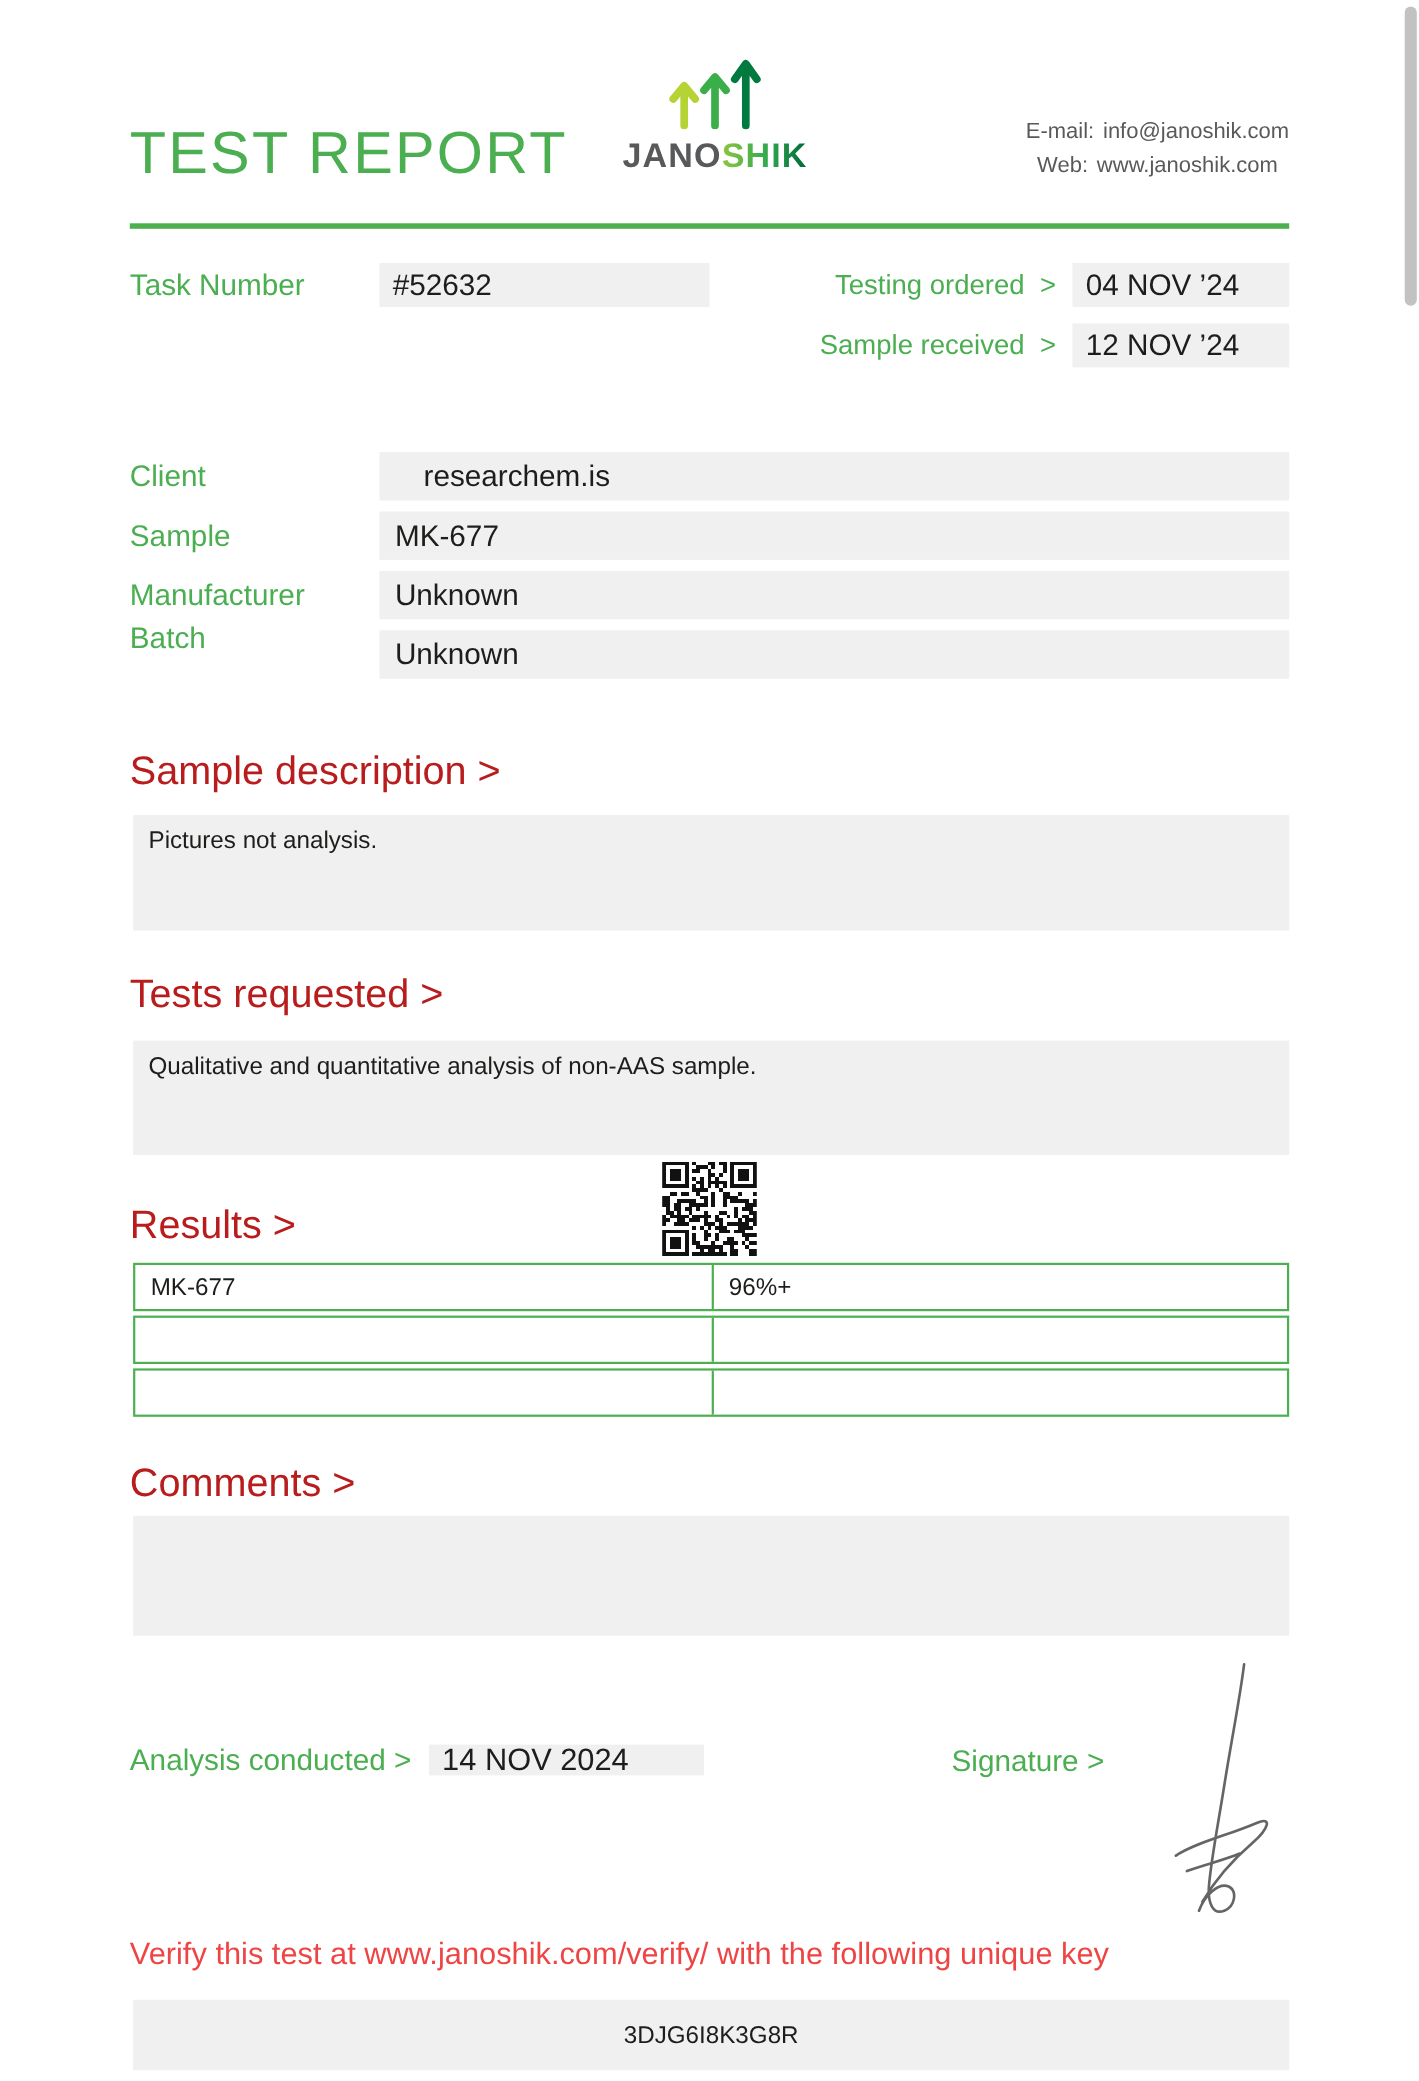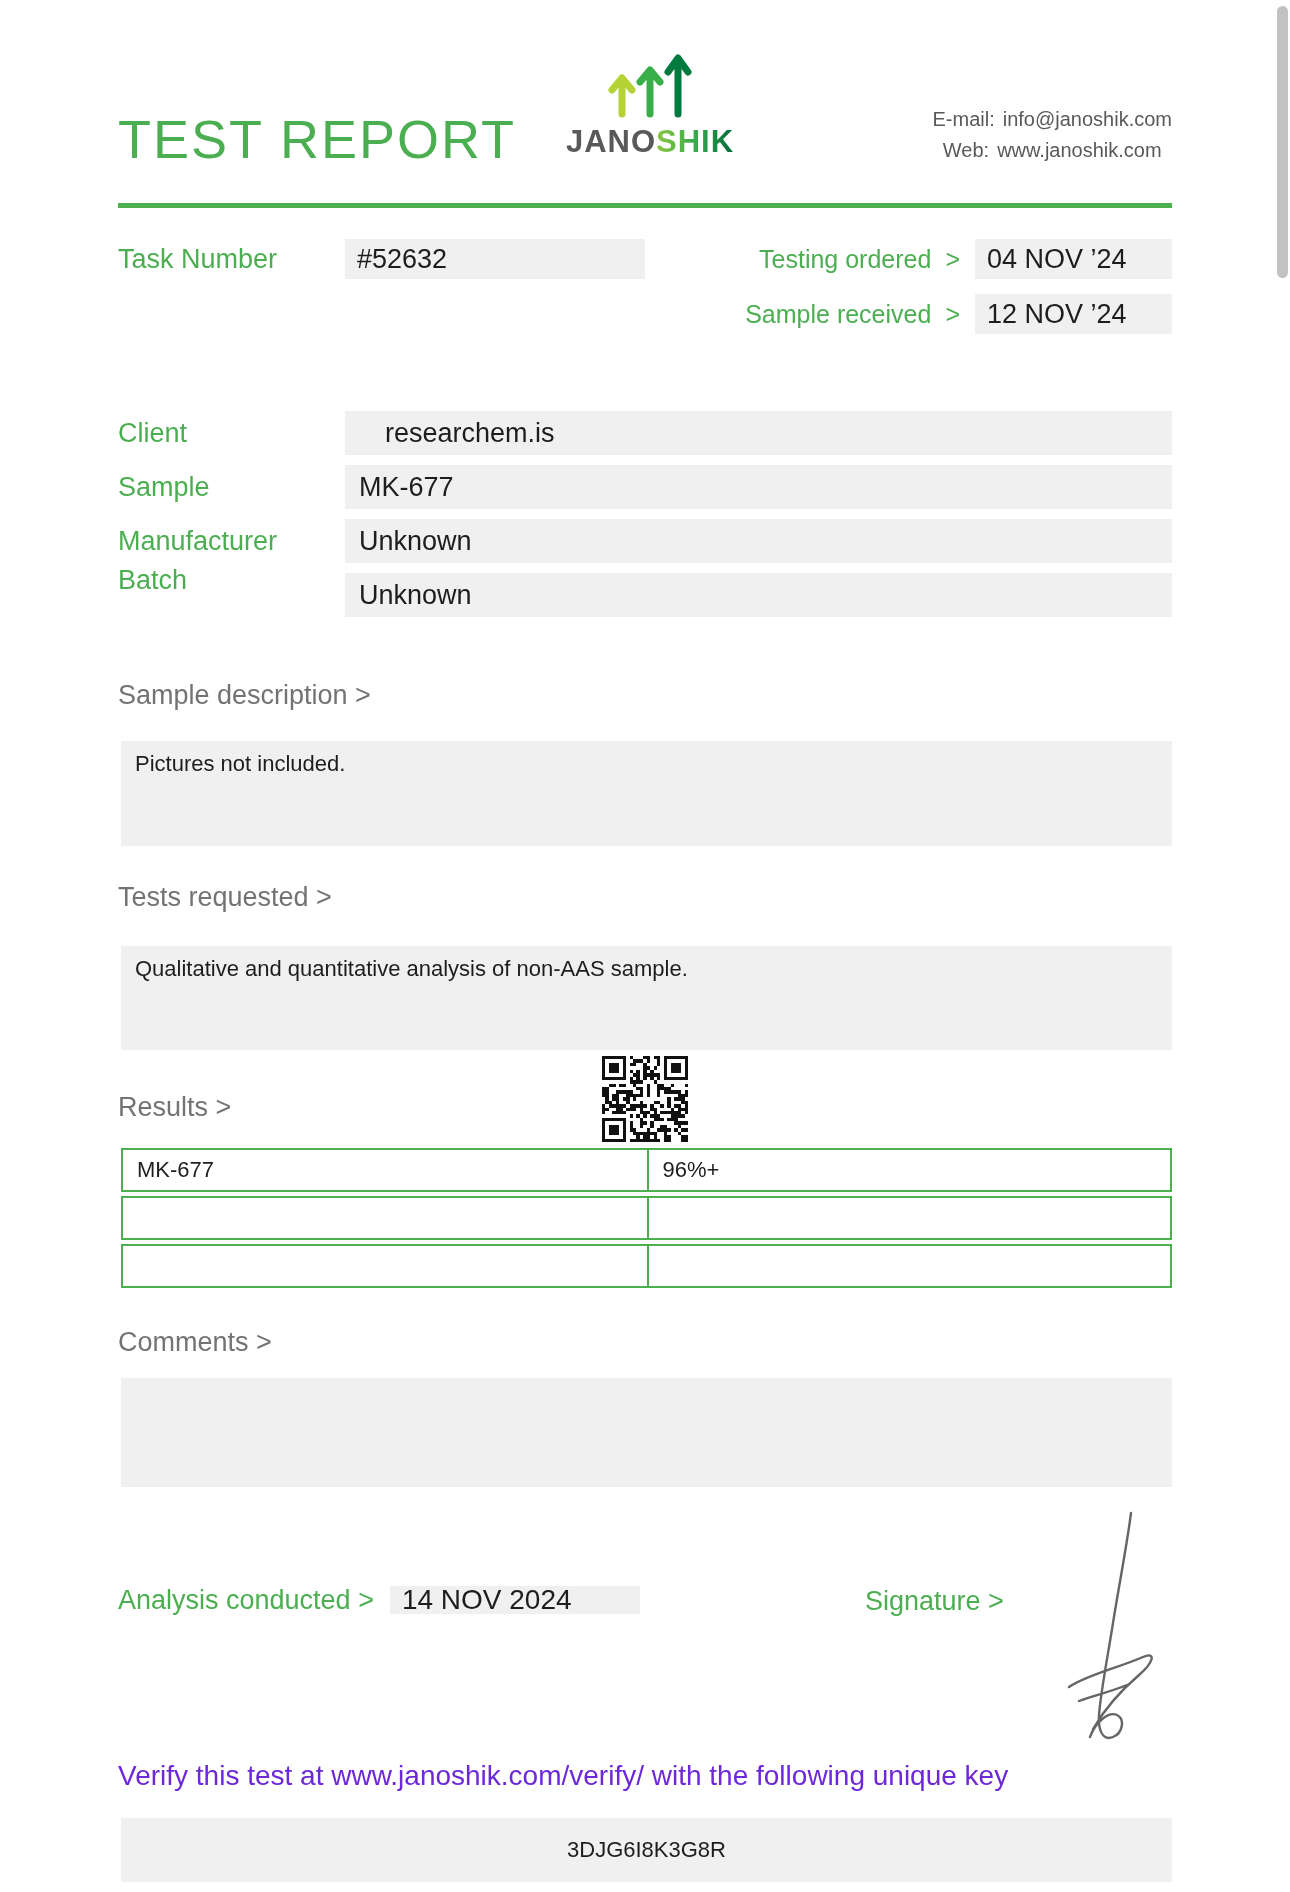--- a/index.html
+++ b/index.html
@@ -31,35 +31,35 @@
   .val{font-size:27px;color:#1d1d1b;white-space:nowrap;}
   
   .task-row{position:absolute;left:118px;top:239px;height:40px;display:flex;align-items:center;}
   .task-box{position:absolute;left:345px;top:239px;width:300px;height:40px;display:flex;align-items:center;padding-left:12px;box-sizing:border-box;}
   .date-label{position:absolute;right:330px;width:400px;height:40px;display:flex;align-items:center;justify-content:flex-end;gap:14px;}
   .date-box{position:absolute;left:975px;width:197px;height:40px;display:flex;align-items:center;padding-left:12px;box-sizing:border-box;}
   
   .info-label{position:absolute;left:118px;height:44px;display:flex;align-items:center;}
   .info-box{position:absolute;left:345px;width:827px;height:44px;display:flex;align-items:center;padding-left:14px;box-sizing:border-box;}
   
-  .sec-head{position:absolute;left:118px;font-size:27px;color:#737373;white-space:nowrap;}
+  .sec-head{position:absolute;left:118px;font-size:36px;color:#b91c1c;white-space:nowrap;}
   .sec-box{position:absolute;left:121px;width:1051px;box-sizing:border-box;padding:10px 14px;font-size:22px;color:#1d1d1b;}
   
   .res-row{position:absolute;left:121px;width:1051px;height:44px;box-sizing:border-box;
     border:2px solid #4caf50;display:flex;}
   .res-cell{flex:1 1 50%;display:flex;align-items:center;padding-left:14px;font-size:22px;box-sizing:border-box;}
   .res-cell + .res-cell{border-left:2px solid #4caf50;}
   
   .qr{position:absolute;left:602px;top:1056px;}
   
   .analysis-row{position:absolute;left:118px;top:1578px;height:44px;display:flex;align-items:center;gap:16px;}
   .analysis-box{width:250px;height:28px;display:flex;align-items:center;padding-left:12px;box-sizing:border-box;}
   .sig-label{position:absolute;left:865px;top:1586px;}
   .sig-img{position:absolute;left:1035px;top:1505px;}
-  .verify-head{position:absolute;left:118px;top:1760px;font-size:28px;color:#6d28d9;white-space:nowrap;}
+  .verify-head{position:absolute;left:118px;top:1760px;font-size:28px;color:#ef4444;white-space:nowrap;}
   .key-box{position:absolute;left:121px;top:1818px;width:1051px;height:64px;display:flex;align-items:center;justify-content:center;font-size:22px;}
   
   .scrollbar{position:absolute;right:2px;top:6px;width:11px;height:272px;border-radius:6px;background:#c2c2c2;}
 </style>
 </head>
 <body>
 
 <div class="page">
 
   <div class="scrollbar"></div>
@@ -133,21 +133,21 @@
     </div>
 
   <div class="info-label" style="top:542px;margin-top:16px;">
       <span class="lbl green">Batch</span>
     </div>
   <div class="info-box gray-box" style="top:573px;">
       <span class="val">Unknown</span>
     </div>
 
   <div class="sec-head" style="top:680px;">Sample description &gt;</div>
-  <div class="sec-box gray-box" style="top:741px;height:105px;">Pictures not included.</div>
+  <div class="sec-box gray-box" style="top:741px;height:105px;">Pictures not analysis.</div>
 
   <div class="sec-head" style="top:882px;">Tests requested &gt;</div>
   <div class="sec-box gray-box" style="top:946px;height:104px;">Qualitative and quantitative analysis of non-AAS sample.</div>
 
   <div class="sec-head" style="top:1092px;">Results &gt;</div>
   <div class="qr">
     <svg id="qr-svg" width="86" height="86" viewBox="0 0 25 25" fill="#111111" shape-rendering="crispEdges">
         <rect x="0" y="0" width="1" height="1"></rect>
         <rect x="1" y="0" width="1" height="1"></rect>
         <rect x="2" y="0" width="1" height="1"></rect>

